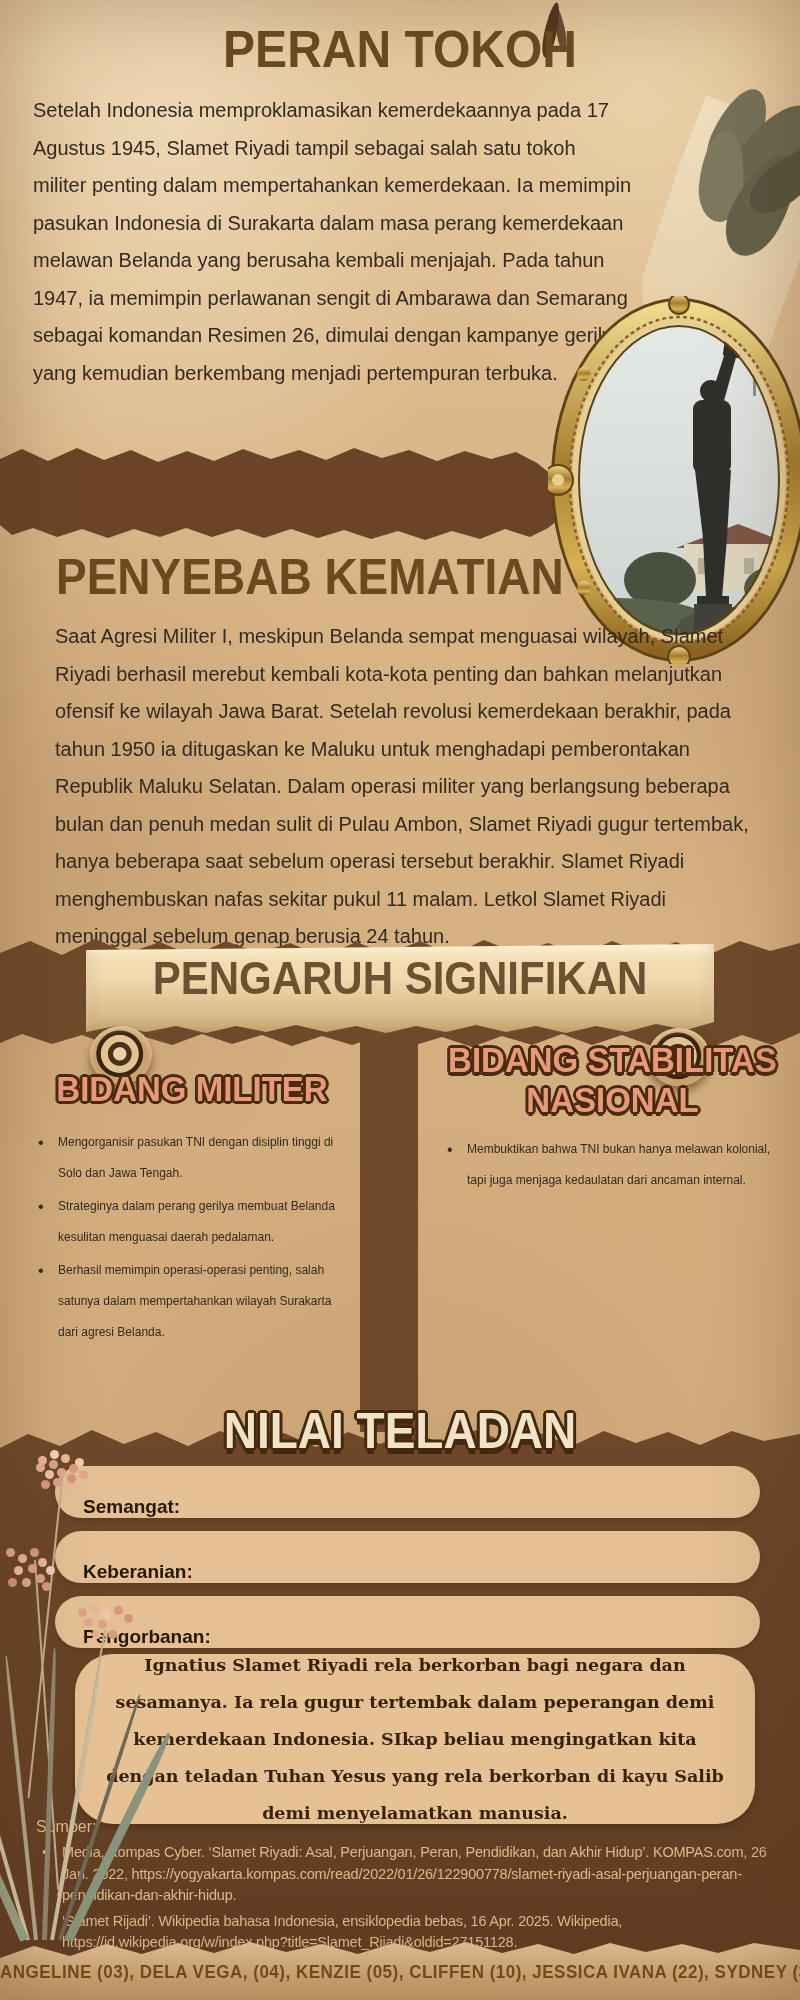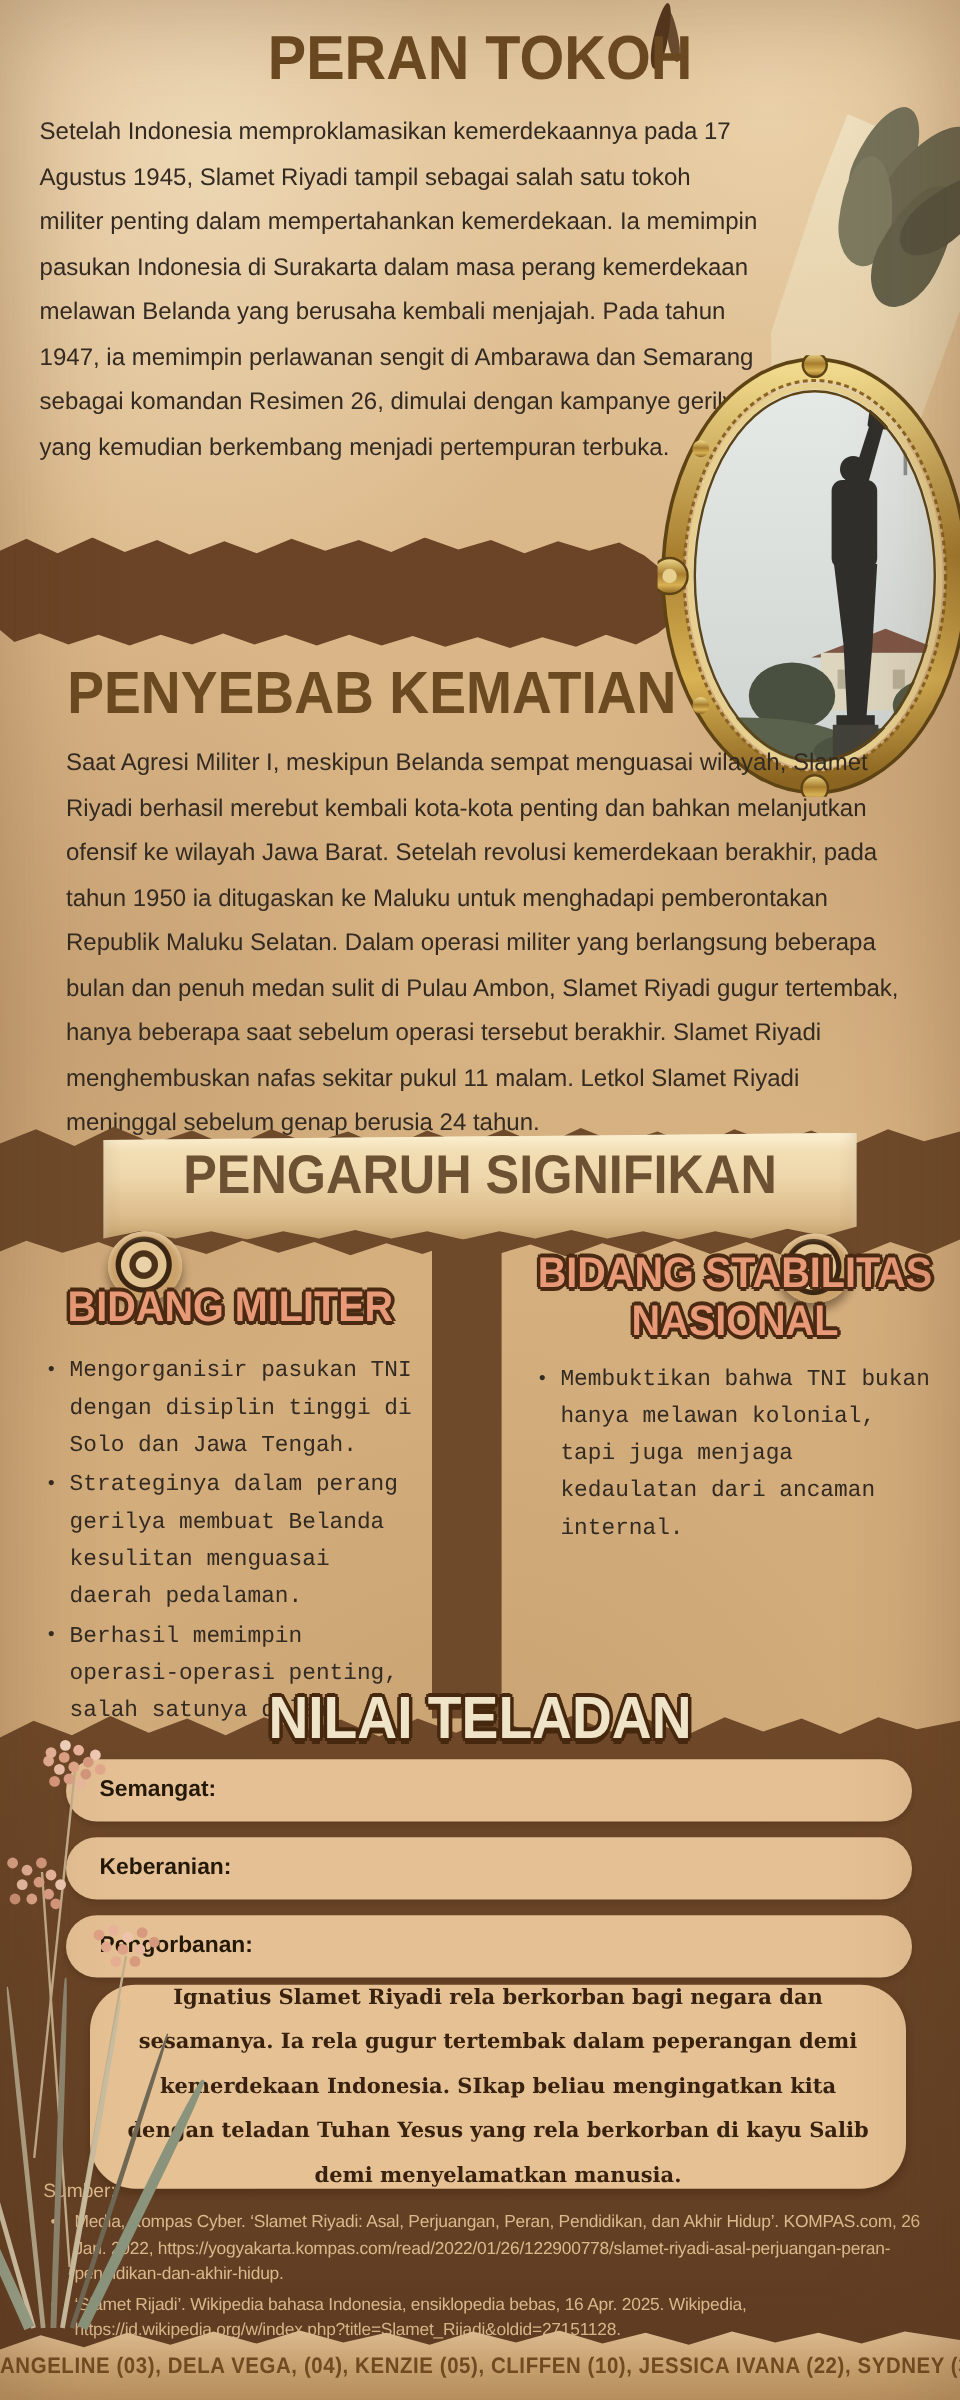--- a/index.html
+++ b/index.html
@@ -23,21 +23,21 @@
   .outlined-salmon{
     color:#e89a78;
     text-shadow:-3px 0 0 #4a2a12,3px 0 0 #4a2a12,0 -3px 0 #4a2a12,0 3px 0 #4a2a12,
       -2px -2px 0 #4a2a12,2px -2px 0 #4a2a12,-2px 2px 0 #4a2a12,2px 2px 0 #4a2a12;}
   .outlined-cream{
     color:#efe3c8;
     text-shadow:-3px 0 0 #46280f,3px 0 0 #46280f,0 -3px 0 #46280f,0 3px 0 #46280f,
       -2px -2px 0 #46280f,2px -2px 0 #46280f,-2px 2px 0 #46280f,2px 2px 0 #46280f,0 5px 0 #46280f;}
   
   .body-text{font-size:20px;line-height:37.5px;color:#332a22;}
-  .bullets{margin:0;padding:0;list-style:none;font-size:19px;line-height:31px;color:#332a22;font-family:Liberation Mono, monospace;}
+  .bullets{margin:0;padding:0;list-style:none;font-size:12px;line-height:31px;color:#332a22;}
   .bullets li{position:relative;padding-left:22px;margin-bottom:2px;}
   .bullets li::before{content:"•";position:absolute;left:2px;top:0;font-size:16px;color:#332a22;}
   
   .band{background:#6e4a2b;}
   .strip-a{left:0;top:445px;width:565px;height:98px;background:#6b4427;
     clip-path:polygon(0 14px,22px 4px,48px 16px,77px 3px,104px 15px,131px 5px,158px 17px,187px 6px,214px 16px,243px 4px,271px 14px,299px 5px,326px 15px,354px 3px,382px 13px,409px 5px,437px 16px,465px 6px,491px 14px,516px 7px,537px 18px,552px 30px,561px 44px,553px 57px,564px 70px,548px 83px,530px 92px,505px 84px,480px 94px,452px 86px,425px 95px,398px 86px,371px 94px,344px 85px,318px 93px,291px 84px,264px 93px,238px 84px,212px 92px,186px 83px,160px 92px,134px 84px,108px 93px,82px 84px,57px 92px,33px 83px,12px 90px,0 80px);}
   .band-b{left:0;top:933px;width:800px;height:122px;
     clip-path:polygon(0 20px,30px 8px,62px 22px,95px 6px,128px 20px,160px 9px,193px 23px,226px 8px,258px 20px,290px 10px,323px 24px,356px 9px,388px 21px,420px 8px,452px 22px,484px 7px,516px 20px,548px 10px,580px 23px,612px 8px,644px 20px,676px 9px,708px 22px,740px 8px,770px 18px,800px 10px,800px 100px,772px 112px,742px 102px,712px 114px,682px 103px,652px 113px,622px 102px,592px 112px,562px 101px,532px 112px,502px 103px,472px 114px,442px 104px,412px 113px,382px 102px,352px 112px,322px 103px,292px 113px,262px 102px,232px 111px,202px 101px,172px 112px,142px 103px,112px 113px,82px 102px,52px 111px,22px 101px,0 110px);}
   .band-c{left:0;top:1422px;width:800px;height:578px;background:linear-gradient(180deg,#6e4829,#5f3c22);
     clip-path:polygon(0 26px,28px 12px,60px 24px,92px 8px,124px 22px,156px 10px,188px 24px,220px 9px,252px 21px,284px 11px,316px 25px,348px 10px,380px 22px,412px 9px,444px 23px,476px 8px,508px 21px,540px 11px,572px 24px,604px 9px,636px 21px,668px 10px,700px 23px,732px 9px,764px 19px,800px 12px,800px 578px,0 578px);}
@@ -51,21 +51,21 @@
     background:linear-gradient(180deg,#f6e4bc 0%,#eed7ab 38%,#dcbc8b 72%,#c9a671 100%);
     box-shadow:0 7px 9px rgba(50,28,10,.35), inset 0 -10px 14px rgba(120,80,40,.25), inset 0 8px 10px rgba(255,248,225,.6);
     clip-path:polygon(0 6px,628px 0,628px 78px,600px 86px,570px 80px,540px 88px,510px 82px,480px 89px,450px 82px,420px 88px,390px 81px,360px 88px,330px 82px,300px 89px,270px 82px,240px 88px,210px 81px,180px 88px,150px 82px,120px 89px,90px 82px,60px 88px,30px 82px,0 88px);}
   .curl{position:absolute;width:62px;height:58px;border-radius:50%;
     background:radial-gradient(circle at 48% 48%, #e9d2a8 0 14%, #4a3118 16% 26%, #e2c493 28% 42%, #3a2512 44% 52%, #caa26b 54% 72%, #8a6334 74% 100%);
     box-shadow:0 6px 8px rgba(40,22,8,.45), inset 0 3px 5px rgba(255,240,210,.5);}
   .curl-left{left:4px;top:84px;}
   .curl-right{left:562px;top:86px;}
   
   .pill{left:55px;width:705px;height:52px;background:#e4c094;border-radius:26px;
-    display:flex;align-items:center;padding:0 18px 0 28px;box-sizing:border-box;
+    display:flex;align-items:flex-end;padding:0 18px 0 28px;box-sizing:border-box;
     box-shadow:0 3px 4px rgba(60,35,15,.25);font-size:18px;color:#2e2116;white-space:nowrap;overflow:hidden;}
   .pill b{font-size:19px;margin-right:7px;color:#241808;}
   .conclusion{left:75px;top:1654px;width:680px;height:170px;background:#e5c193;border-radius:38px;
     box-shadow:0 4px 6px rgba(50,28,10,.3);display:flex;align-items:center;justify-content:center;box-sizing:border-box;padding:14px 30px;}
   .conclusion p{margin:0;font-family:"DejaVu Serif",serif;font-weight:bold;font-size:17.5px;line-height:37px;text-align:center;color:#38220f;}
   
   .sources{left:36px;top:1818px;width:752px;color:#dcb98c;}
   .sources .src-label{font-size:16px;margin:0 0 6px 0;}
   .src-list{margin:0;padding:0;list-style:none;font-size:14.5px;line-height:21.5px;letter-spacing:-.2px;}
   .src-list li{position:relative;padding-left:26px;margin-bottom:4px;}

